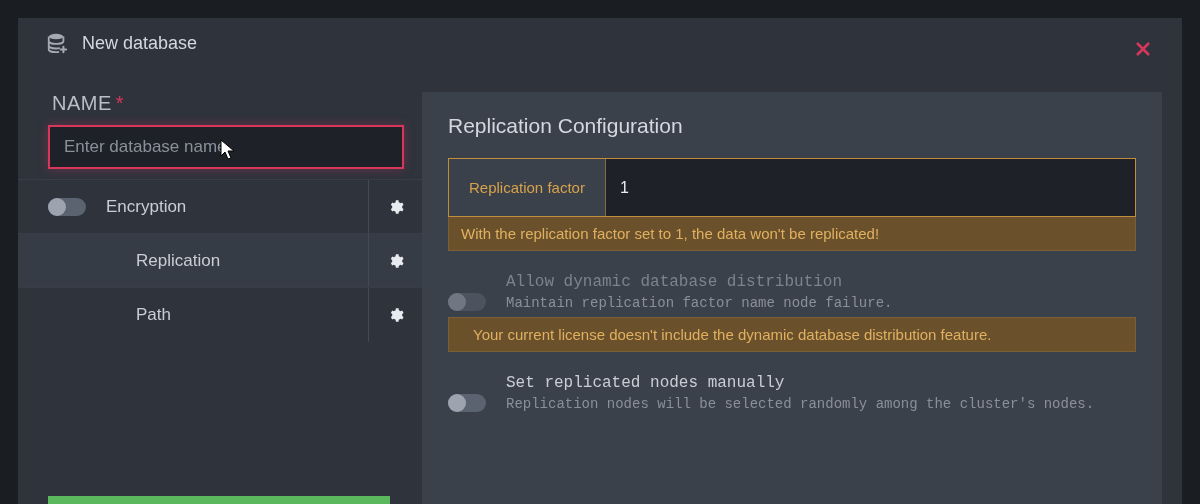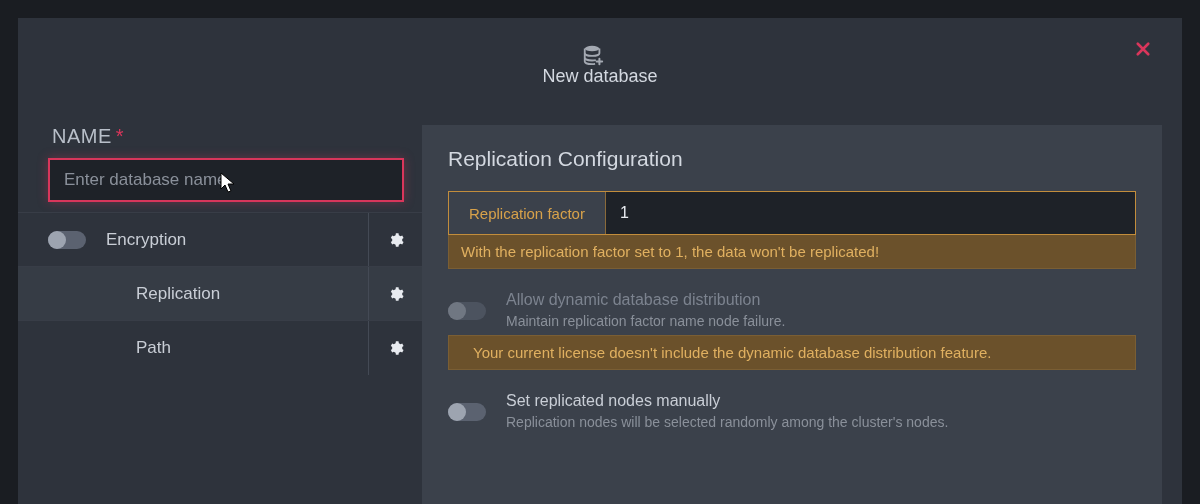--- a/index.html
+++ b/index.html
@@ -13,23 +13,22 @@
   }
   .modal {
     background: #2e333c;
     margin: 18px;
     width: 1164px;
     height: 486px;
   }
   .header {
     display: flex;
     align-items: center;
-    padding: 26px 28px 20px 28px;
-    position: relative;
-    flex-direction: column;
+    padding: 14px 28px 20px 28px;
+    position: relative;
   }
   .db-icon {
     width: 22px;
     height: 22px;
     margin-right: 14px;
     opacity: 0.85;
   }
   .header-title {
     font-size: 18px;
     color: #d3d8e0;
@@ -155,21 +154,21 @@
   }
   .panel-title {
     font-size: 21px;
     color: #d3d8e0;
     font-weight: 400;
     margin-bottom: 20px;
   }
   .rep-factor-row {
     display: flex;
     border: 1px solid #c28d3c;
-    height: 44px;
+    height: 59px;
   }
   .rep-factor-label {
     background: transparent;
     color: #d8a24a;
     font-size: 15px;
     padding: 0 20px;
     display: flex;
     align-items: center;
     border-right: 1px solid #8a6a3a;
   }
@@ -191,22 +190,23 @@
     border: 1px solid #7a5e34;
     border-top: none;
   }
   .warning-bar.standalone {
     border: 1px solid #7a5e34;
     margin-top: 6px;
     padding-left: 24px;
   }
   .cfg-row {
     display: flex;
-    align-items: center;
+    align-items: flex-end;
     margin-top: 22px;
+    font-family: Liberation Mono, monospace;
   }
   .cfg-row .toggle { margin-top: 2px; }
   .cfg-text { margin-left: 20px; }
   .cfg-title {
     font-size: 16px;
     color: #c9ced6;
   }
   .cfg-title.disabled { color: #7c838f; }
   .cfg-sub {
     font-size: 14px;

